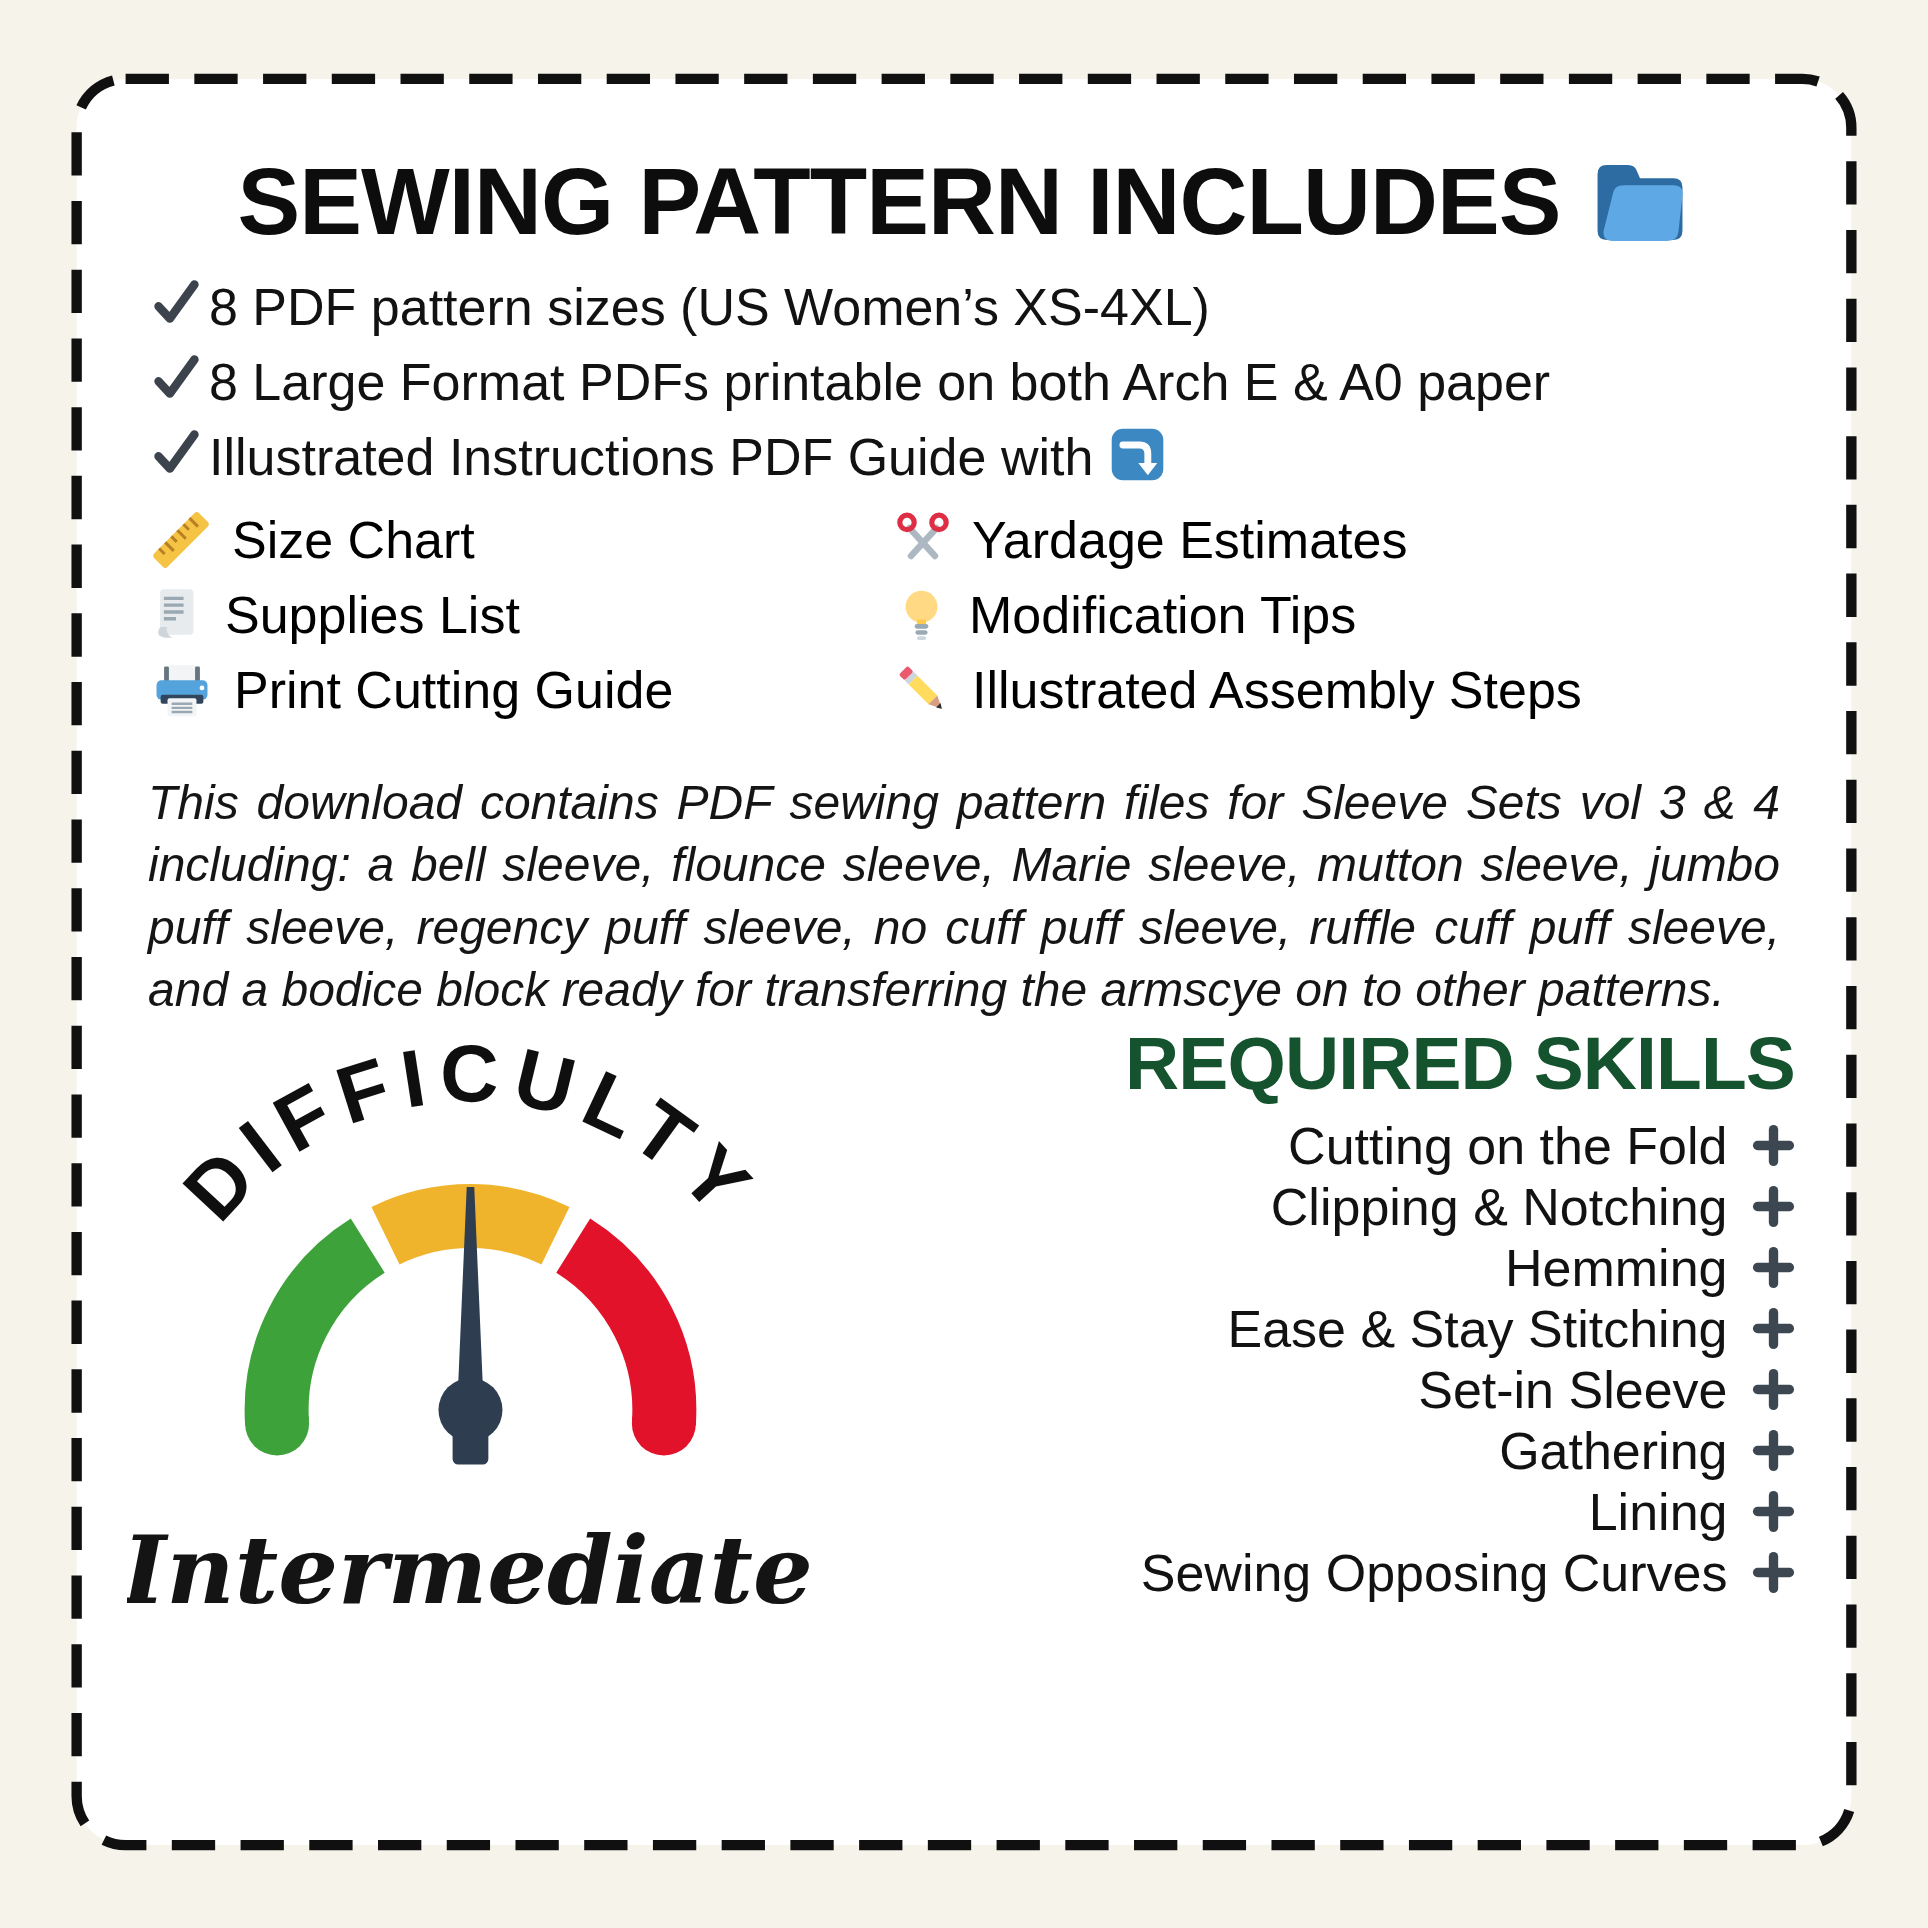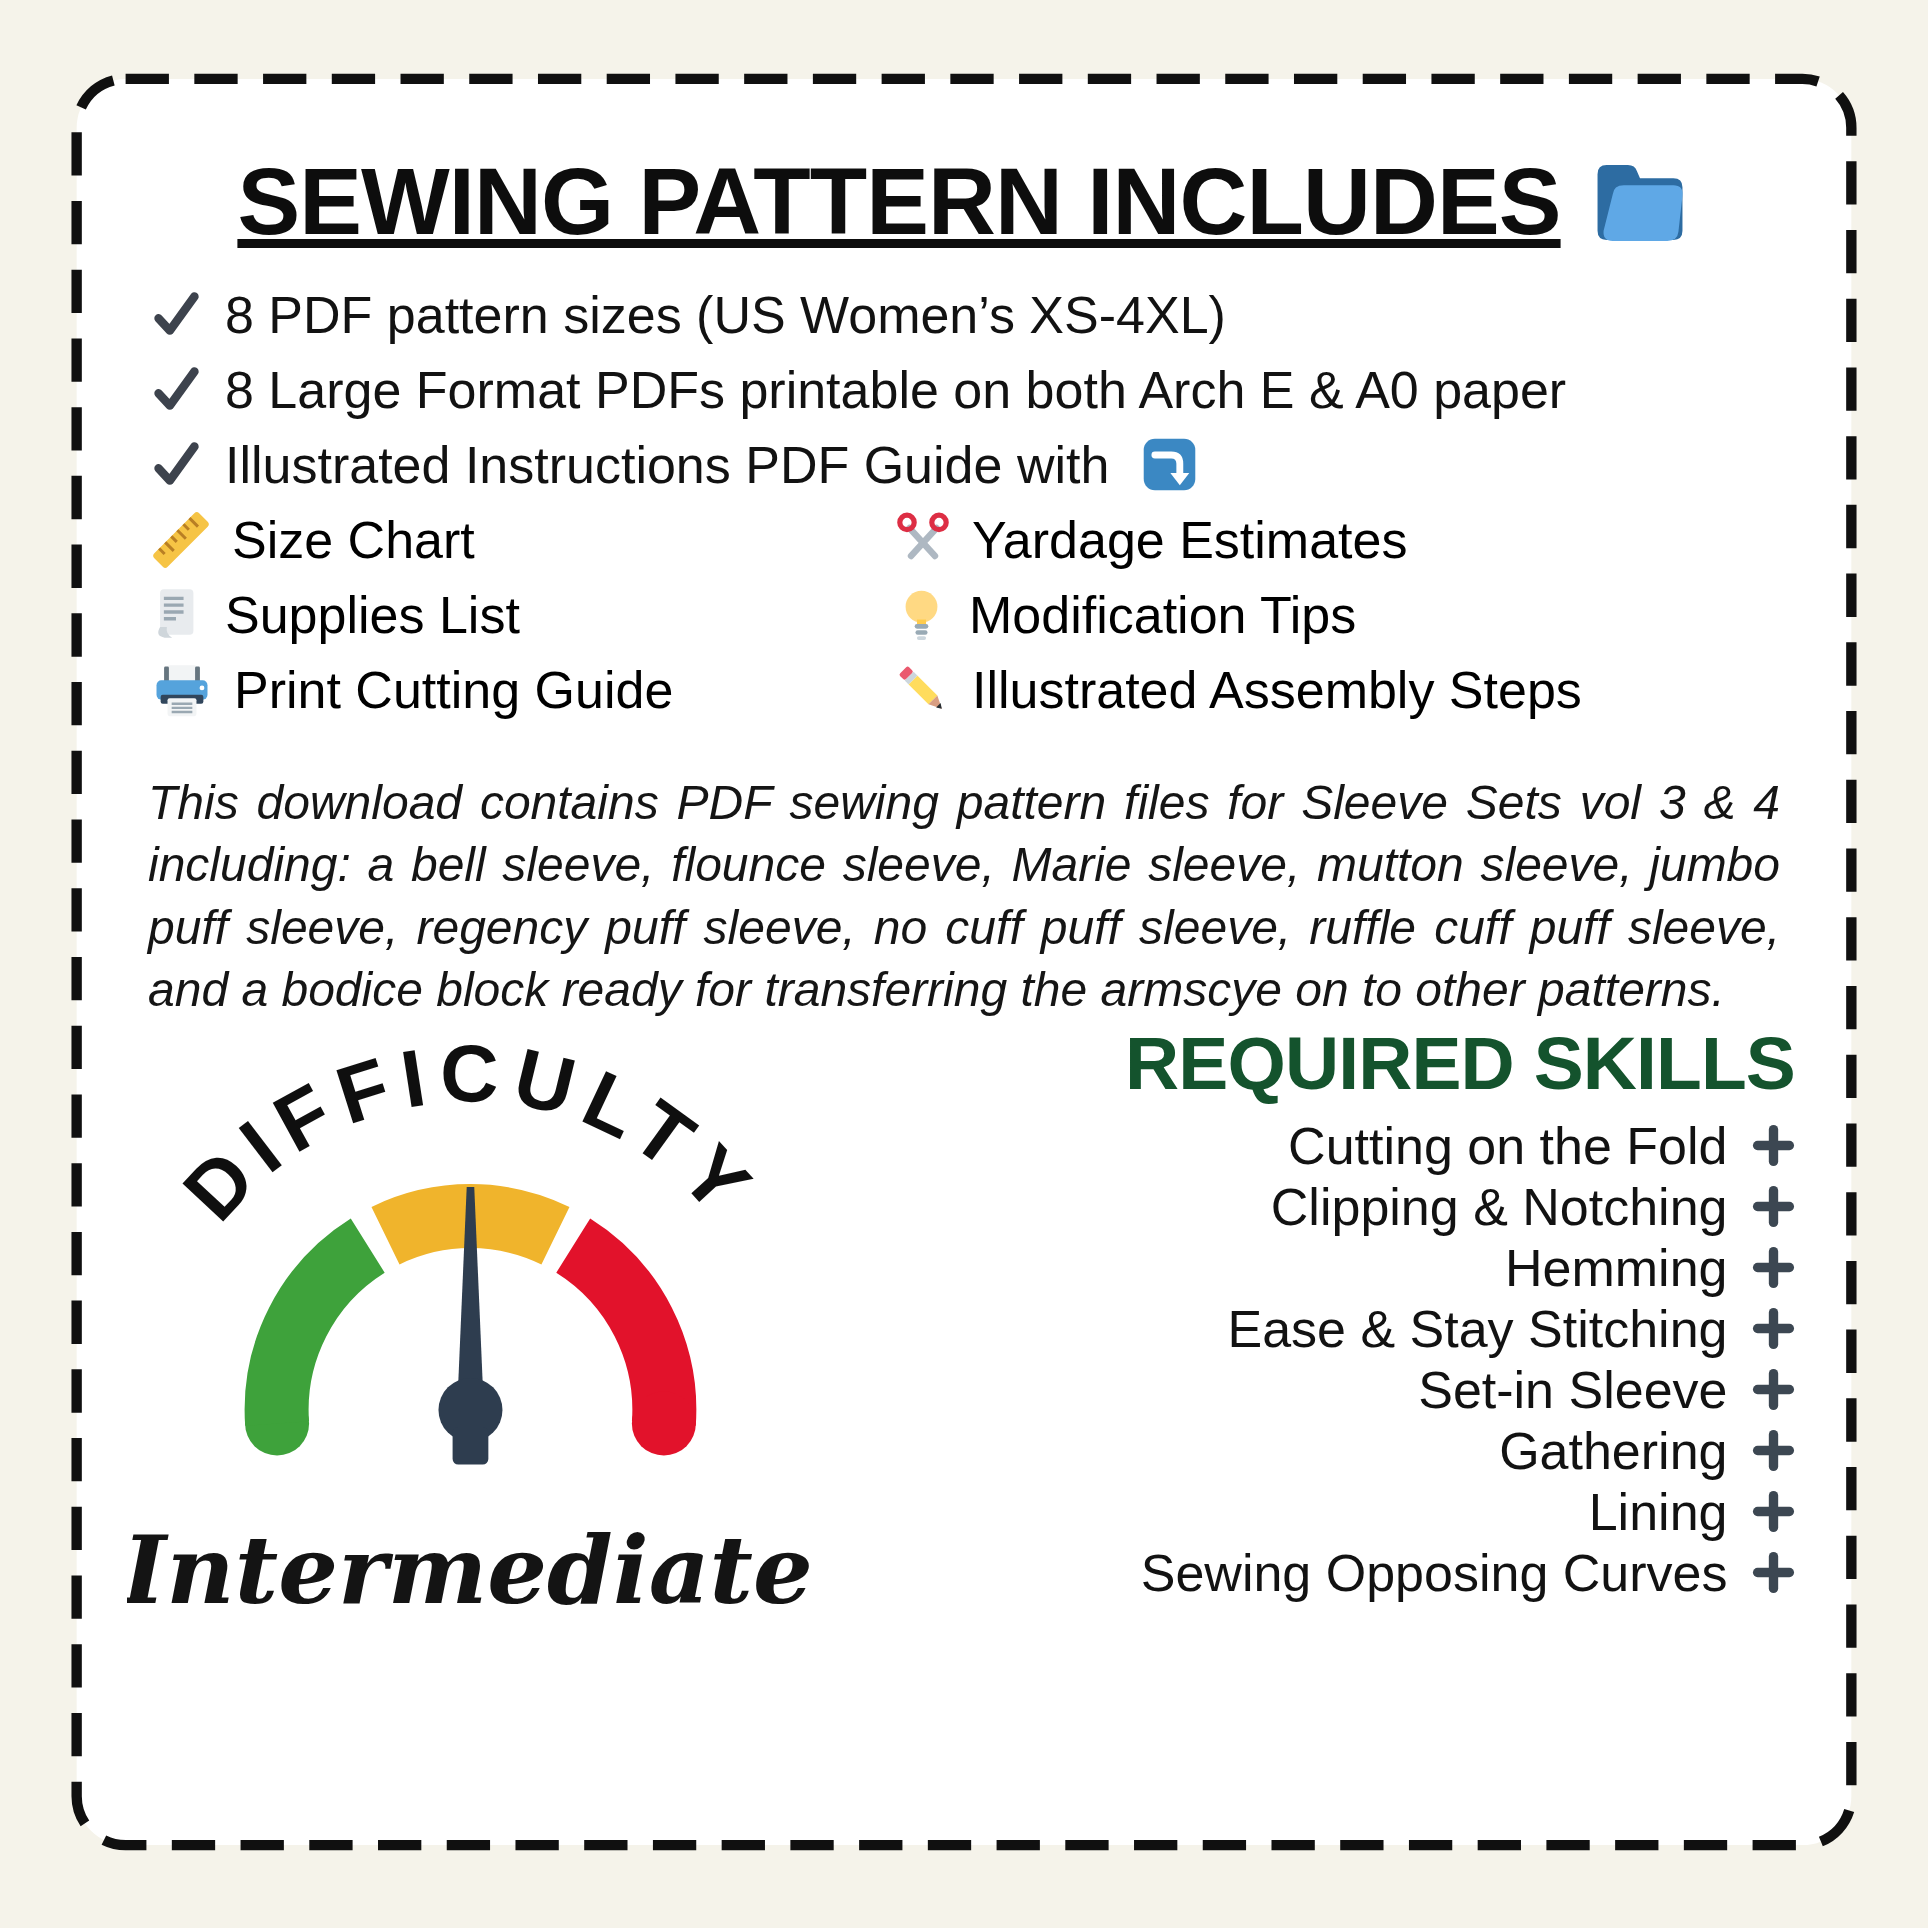--- a/index.html
+++ b/index.html
@@ -15,26 +15,25 @@
   .card > svg.border-layer{position:absolute;left:0;top:0;}
   .content{position:absolute;inset:0;z-index:1;}
 
   .title-row{
     margin-top:75px;
     display:flex;justify-content:center;align-items:center;gap:28px;
   }
   .title-row .title{
     font-size:94px;font-weight:700;letter-spacing:-0.9px;color:#0D0D0D;
     white-space:nowrap;
-    text-decoration:underline;
   }
   .title-row svg{flex-shrink:0;}
 
   .checklist{margin:21px 0 0 80px;}
-  .check-row{display:flex;align-items:center;gap:23px;height:75px;}
+  .check-row{display:flex;gap:7px;height:75px;}
   .check-row .txt{font-size:52px;color:#121212;white-space:nowrap;}
   .check-row svg{flex-shrink:0;}
   .arrow-chip{margin-left:9.4px;}
 
   .features{
     margin-left:80px;
     display:grid;grid-template-columns:744px 1fr;grid-auto-rows:75px;
   }
   .feat{display:flex;align-items:center;gap:21px;}
   .feat .txt{font-size:52px;color:#000000;white-space:nowrap;}

